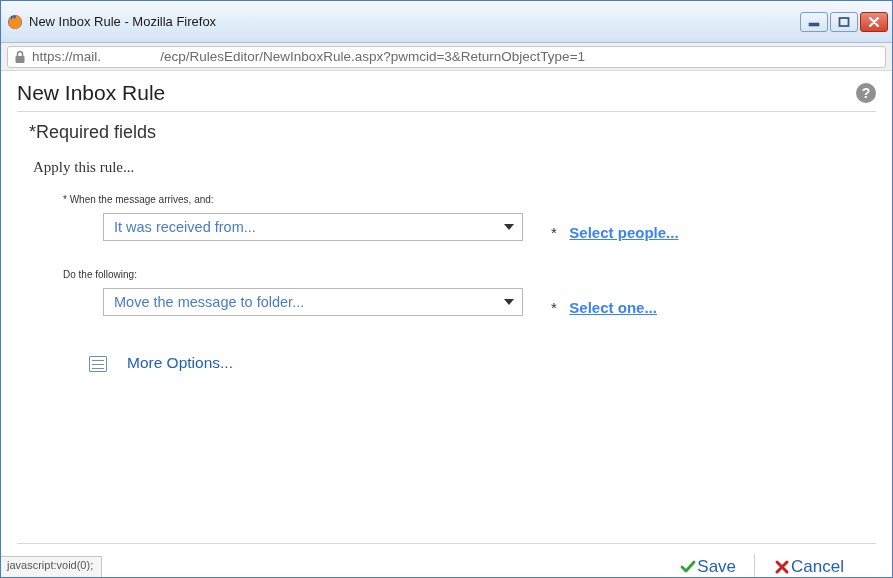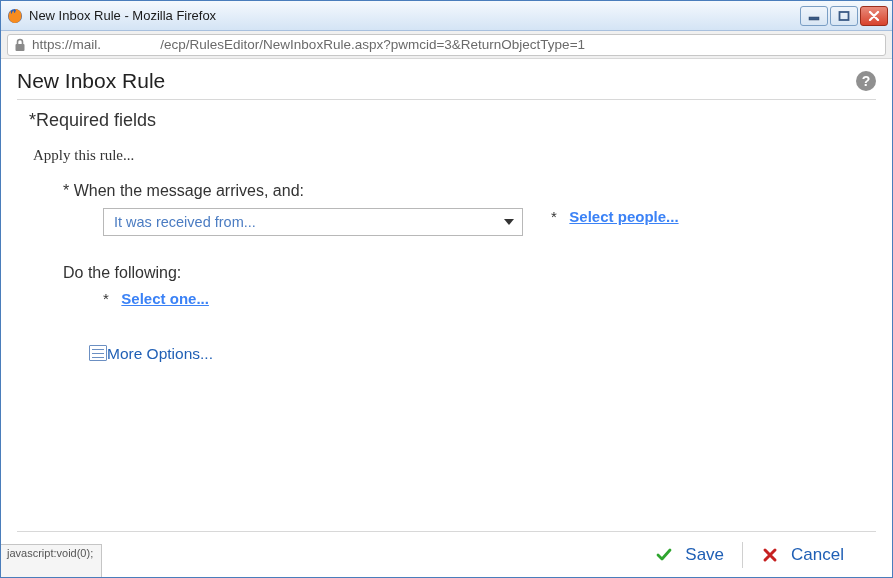--- a/index.html
+++ b/index.html
@@ -8,21 +8,21 @@
       font-size: 14px;
       color: #333;
       background: #fff;
       width: 893px;
       height: 578px;
       overflow: hidden;
       border: 1px solid #4a7dbb;
     }
     
     .titlebar {
-      height: 30px;
+      height: 42px;
       background: linear-gradient(to bottom, #f5f9fd 0%, #e4eef9 50%, #d4e4f5 100%);
       border-bottom: 1px solid #a8c0de;
       display: flex;
       align-items: center;
       padding: 0 4px 0 6px;
     }
     .ff-icon {
       width: 16px; height: 16px;
       margin-right: 6px;
       flex-shrink: 0;
@@ -118,27 +118,27 @@
       color: #333;
       margin-bottom: 18px;
       padding-left: 10px;
       font-family: Liberation Serif, serif;
     }
     .section {
       padding-left: 40px;
       margin-bottom: 28px;
     }
     .section-label {
-      font-size: 16px;
+      font-size: 10px;
       color: #333;
       margin-bottom: 8px;
     }
     .row {
       display: flex;
-      align-items: flex-start;
+      align-items: flex-end;
       gap: 28px;
       padding-left: 40px;
     }
     .dropdown {
       width: 420px;
       height: 28px;
       border: 1px solid #b8b8b8;
       background: #fff;
       display: flex;
       align-items: center;
@@ -159,22 +159,22 @@
       color: #333;
     }
     .action-link {
       color: #3b82f6;
       font-weight: bold;
       text-decoration: underline;
       cursor: pointer;
     }
     .more-options {
       display: flex;
-      align-items: flex-start;
-      gap: 0;
+      align-items: flex-end;
+      gap: 20px;
       padding-left: 66px;
       margin-top: 38px;
       color: #1f5fb5;
       font-size: 15.5px;
       cursor: pointer;
       width: fit-content;
     }
     .more-options .mo-icon {
       width: 18px; height: 16px;
       border: 1px solid #6b8fc2;
@@ -196,21 +196,21 @@
       height: 46px;
       display: flex;
       align-items: center;
       justify-content: flex-end;
       gap: 18px;
       padding-right: 32px;
     }
     .btn {
       display: flex;
       align-items: center;
-      gap: 12px;
+      gap: 0;
       font-size: 17px;
       color: #1f5fb5;
       cursor: pointer;
       text-align: right;
     }
     .btn-divider {
       width: 1px;
       height: 26px;
       background: #d0d0d0;
     }
@@ -288,20 +288,24 @@
           <span>*</span>
           <span>&nbsp;</span>
           <span class="action-link">Select people...</span>
         </div>
       </div>
     </div>
 
     <div class="section">
       <div class="section-label">Do the following:</div>
       <div class="row">
+        <div class="dropdown">
+          <span>Move the message to folder...</span>
+          <span class="arrow"></span>
+        </div>
         <div class="action-cell">
           <span>*</span>
           <span>&nbsp;</span>
           <span class="action-link">Select one...</span>
         </div>
       </div>
     </div>
 
     <div class="more-options">
       <span class="mo-icon"></span>

